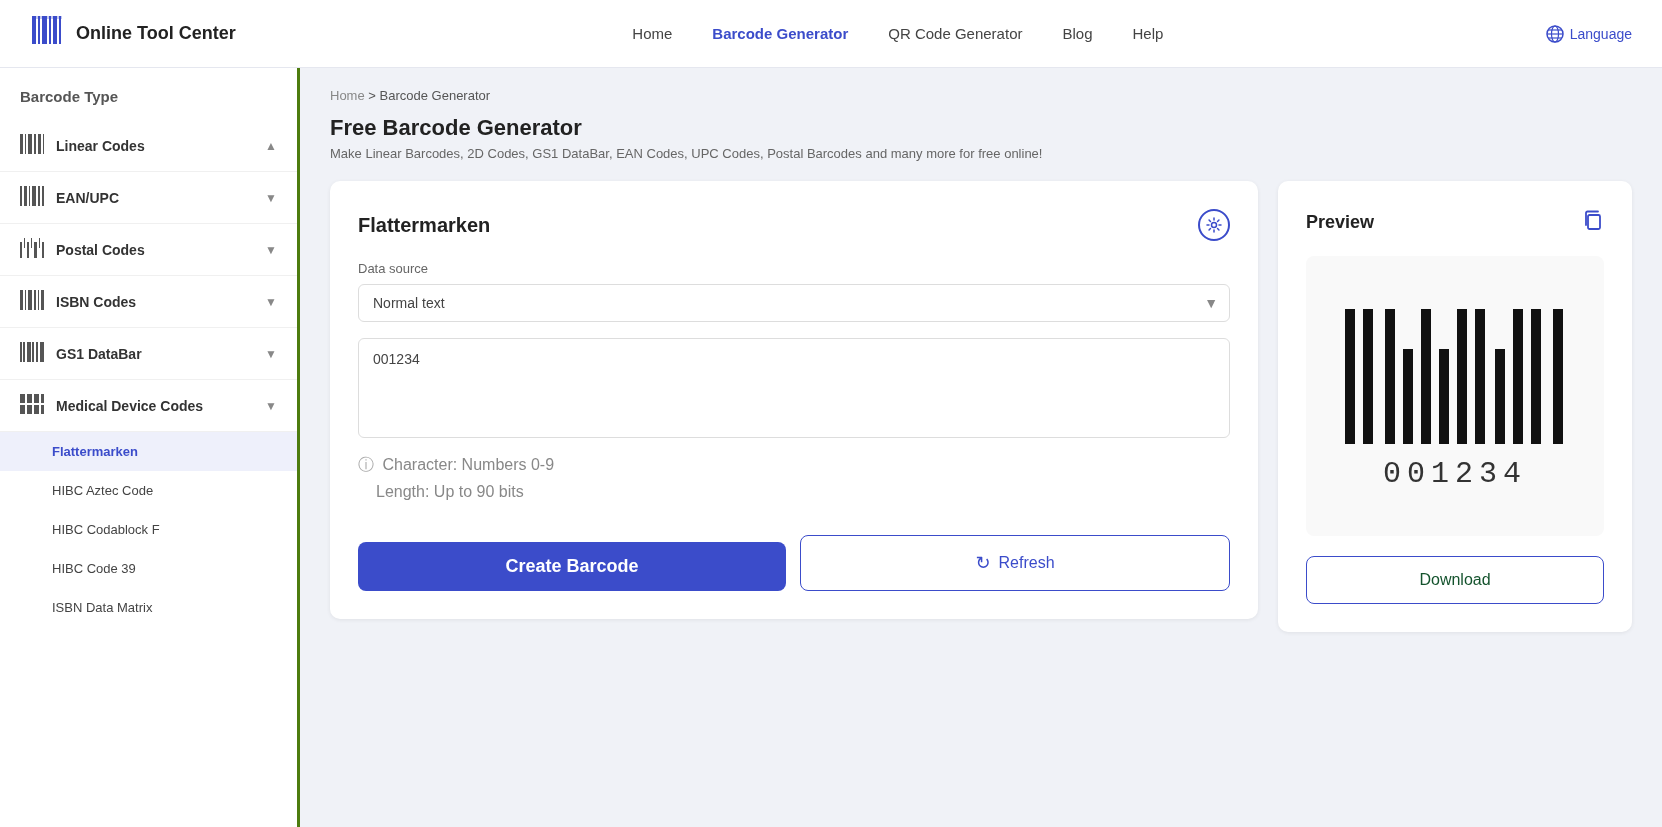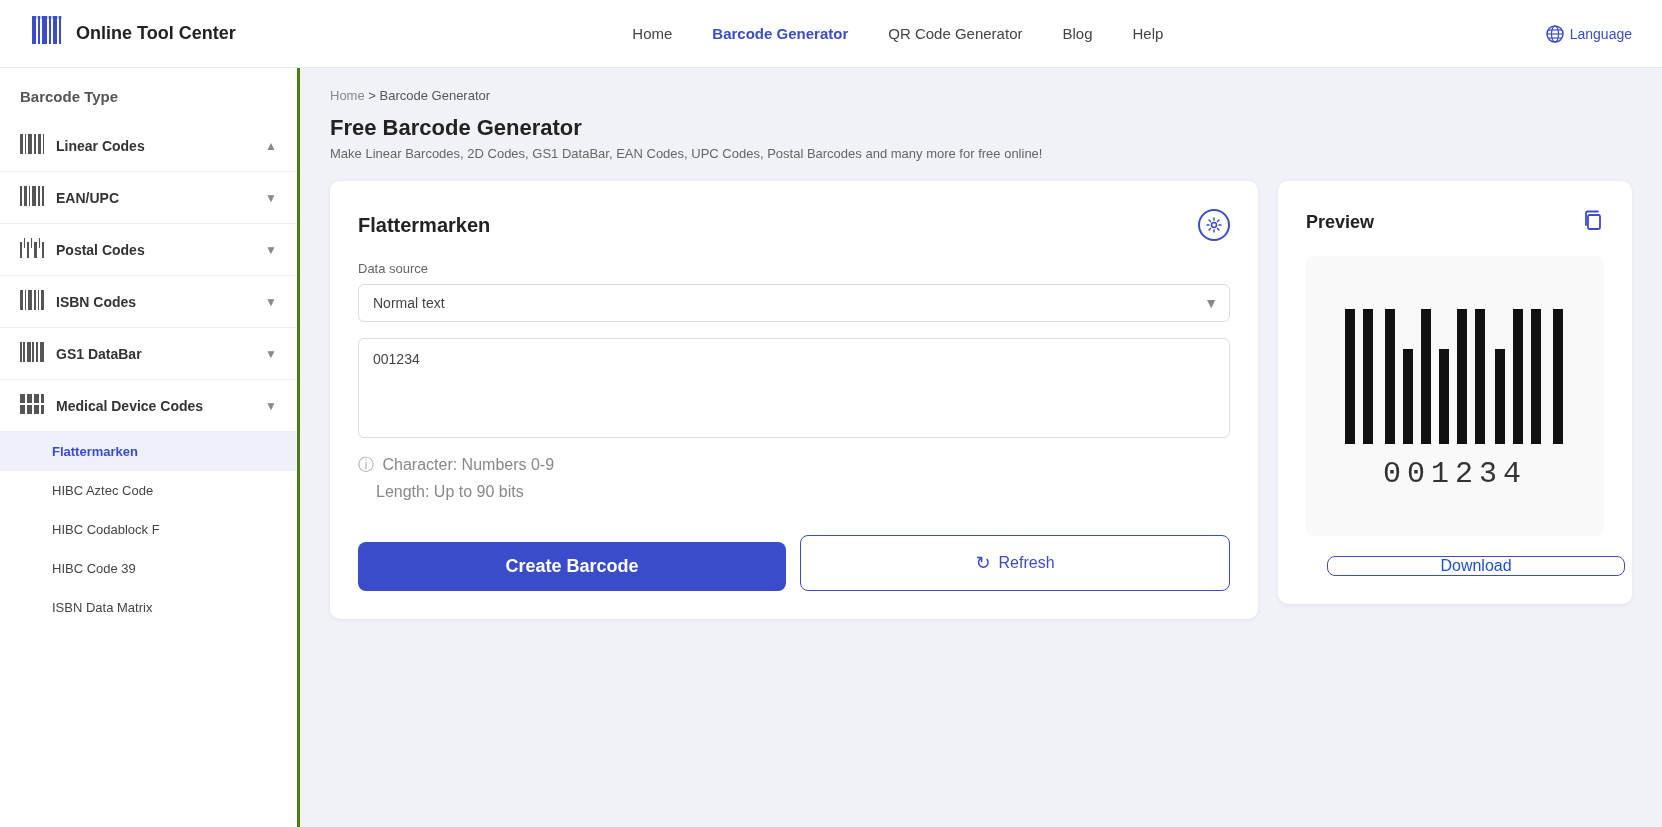--- a/index.html
+++ b/index.html
@@ -299,28 +299,28 @@
       border-radius: 8px;
       margin-bottom: 20px;
     }
     .barcode-svg {
       display: flex;
       flex-direction: column;
       align-items: center;
     }
     .btn-download {
       background: #fff;
-      color: #1d4ed8;
+      color: #14532d;
       border: 1.5px solid #3b4cca;
       border-radius: 8px;
+      padding: 14px;
       font-size: 16px;
       font-weight: 500;
       cursor: pointer;
       width: 100%;
-      margin-left: 21px;
     }
 
     
     .sidebar::-webkit-scrollbar { width: 4px; }
     .sidebar::-webkit-scrollbar-thumb { background: #ccc; border-radius: 2px; }
   </style>
 </head>
 <body>
 
 <header class="header">

